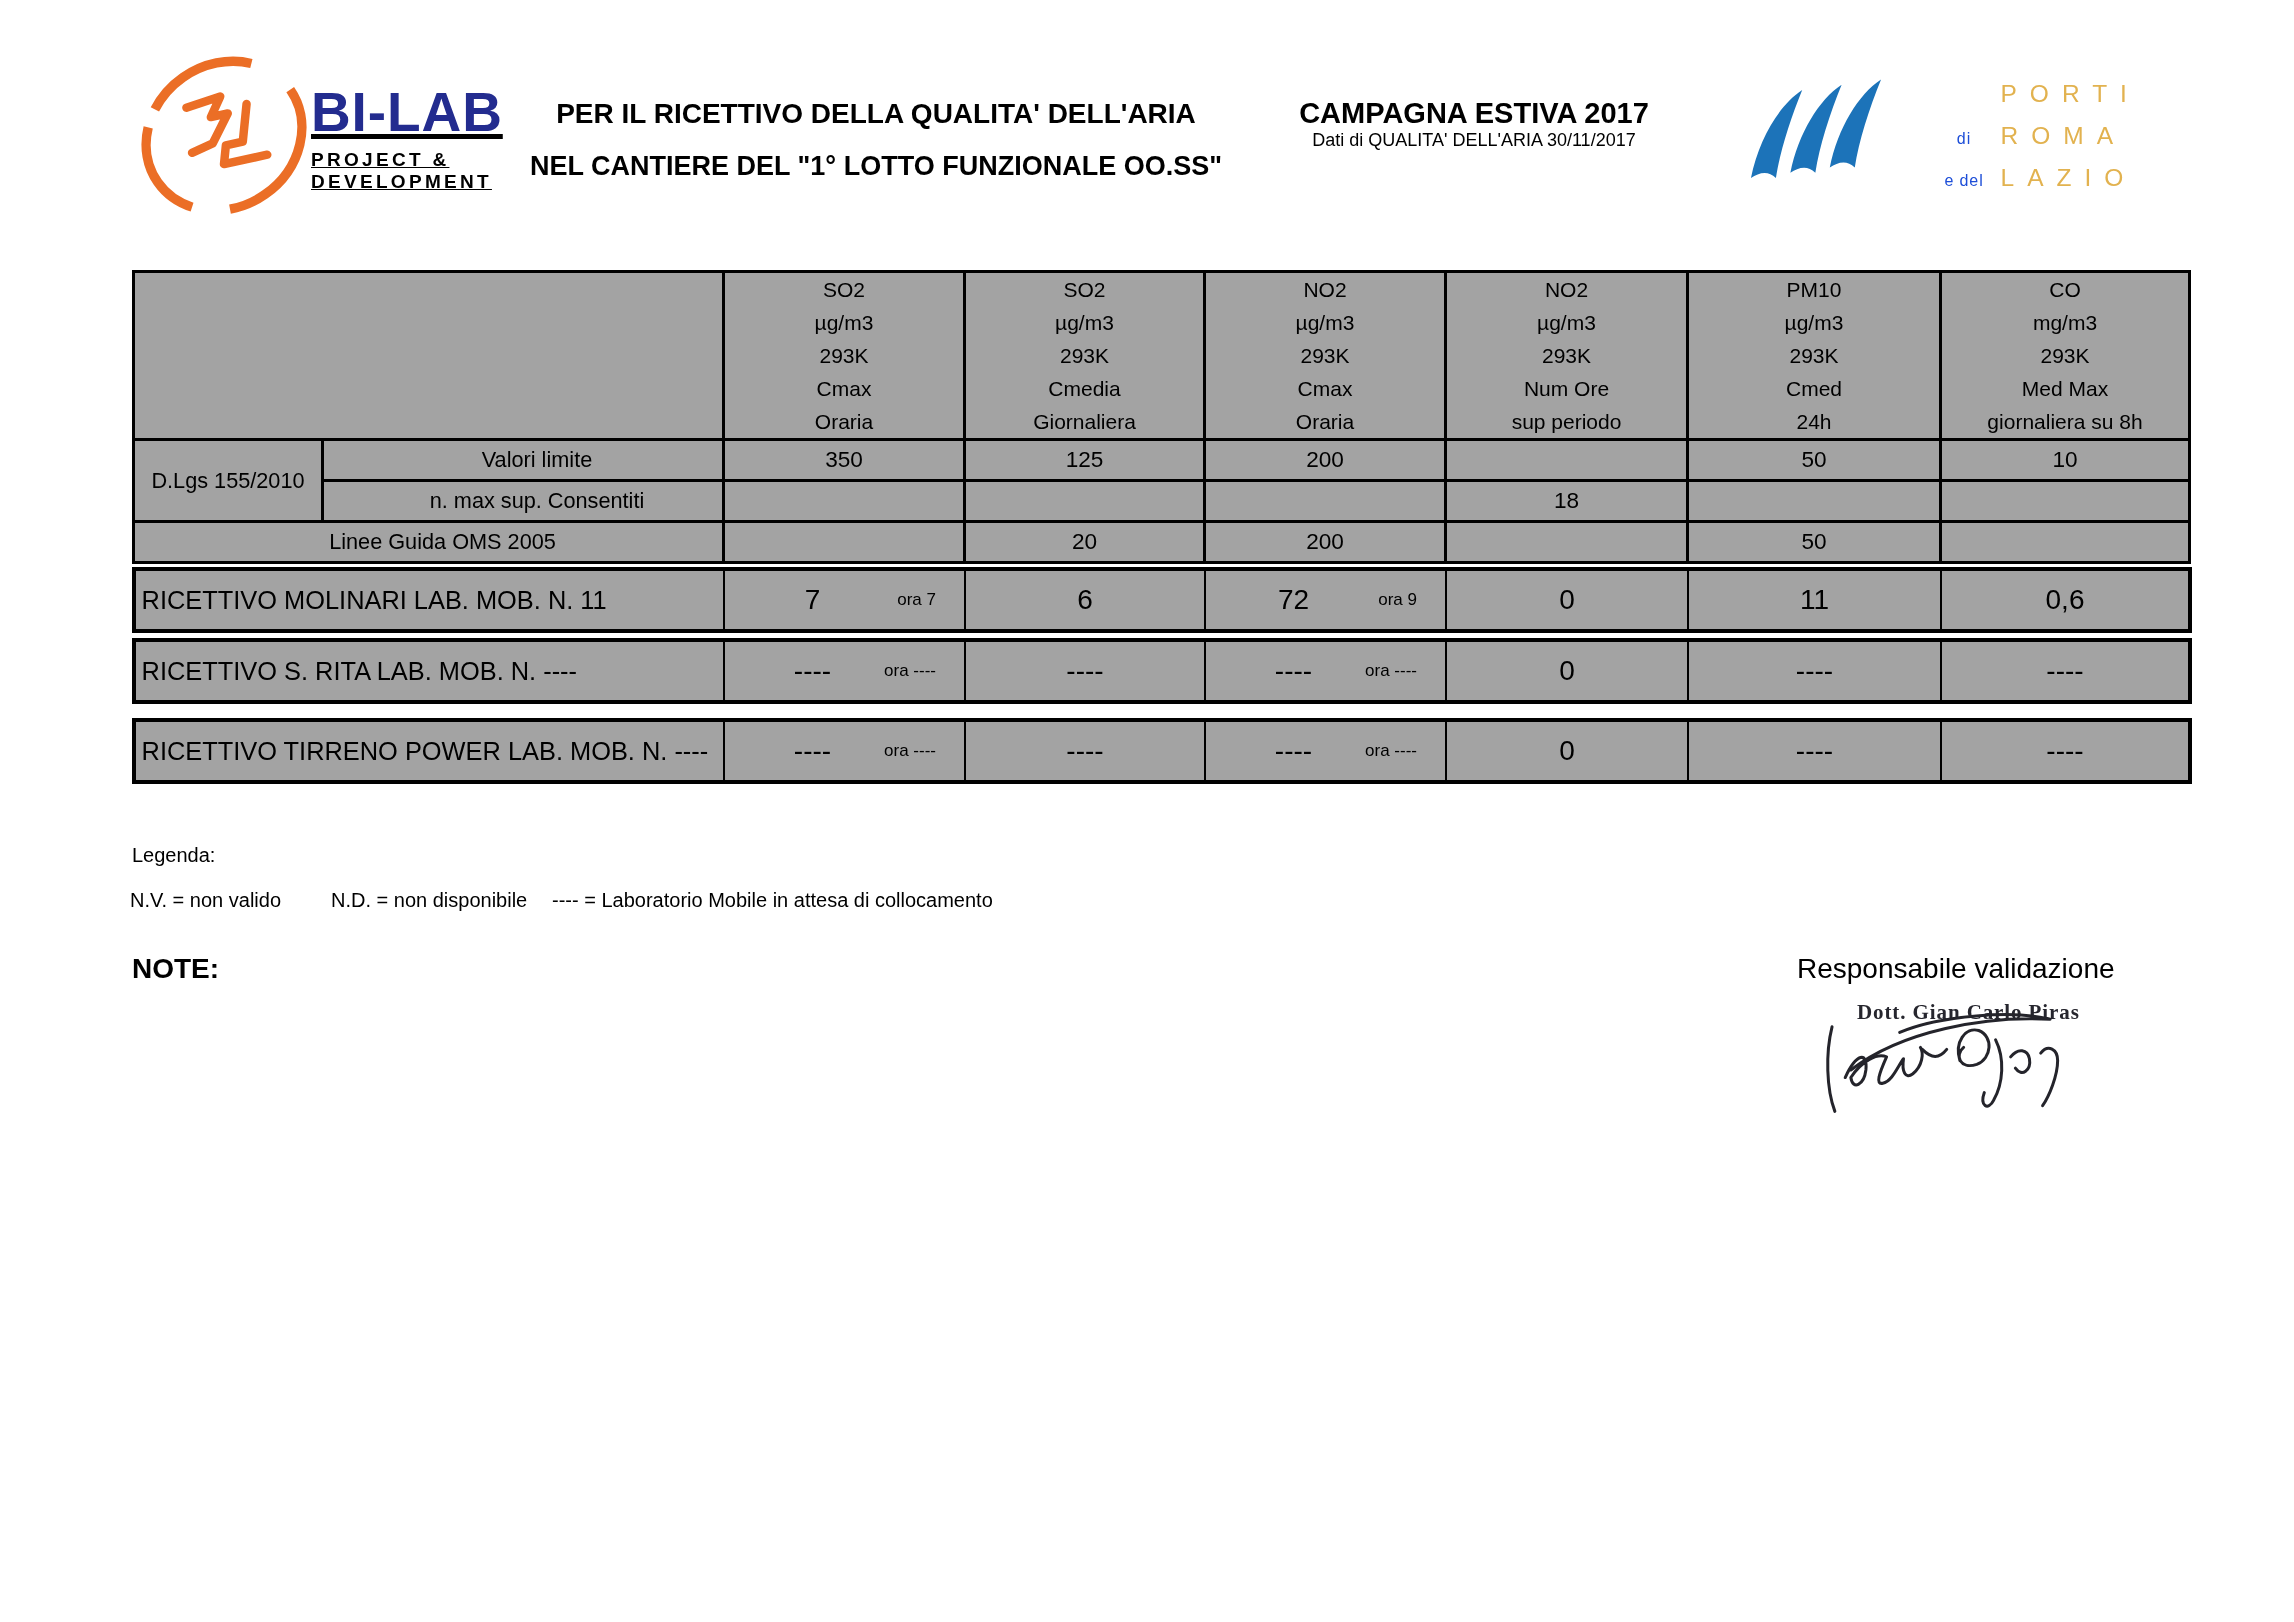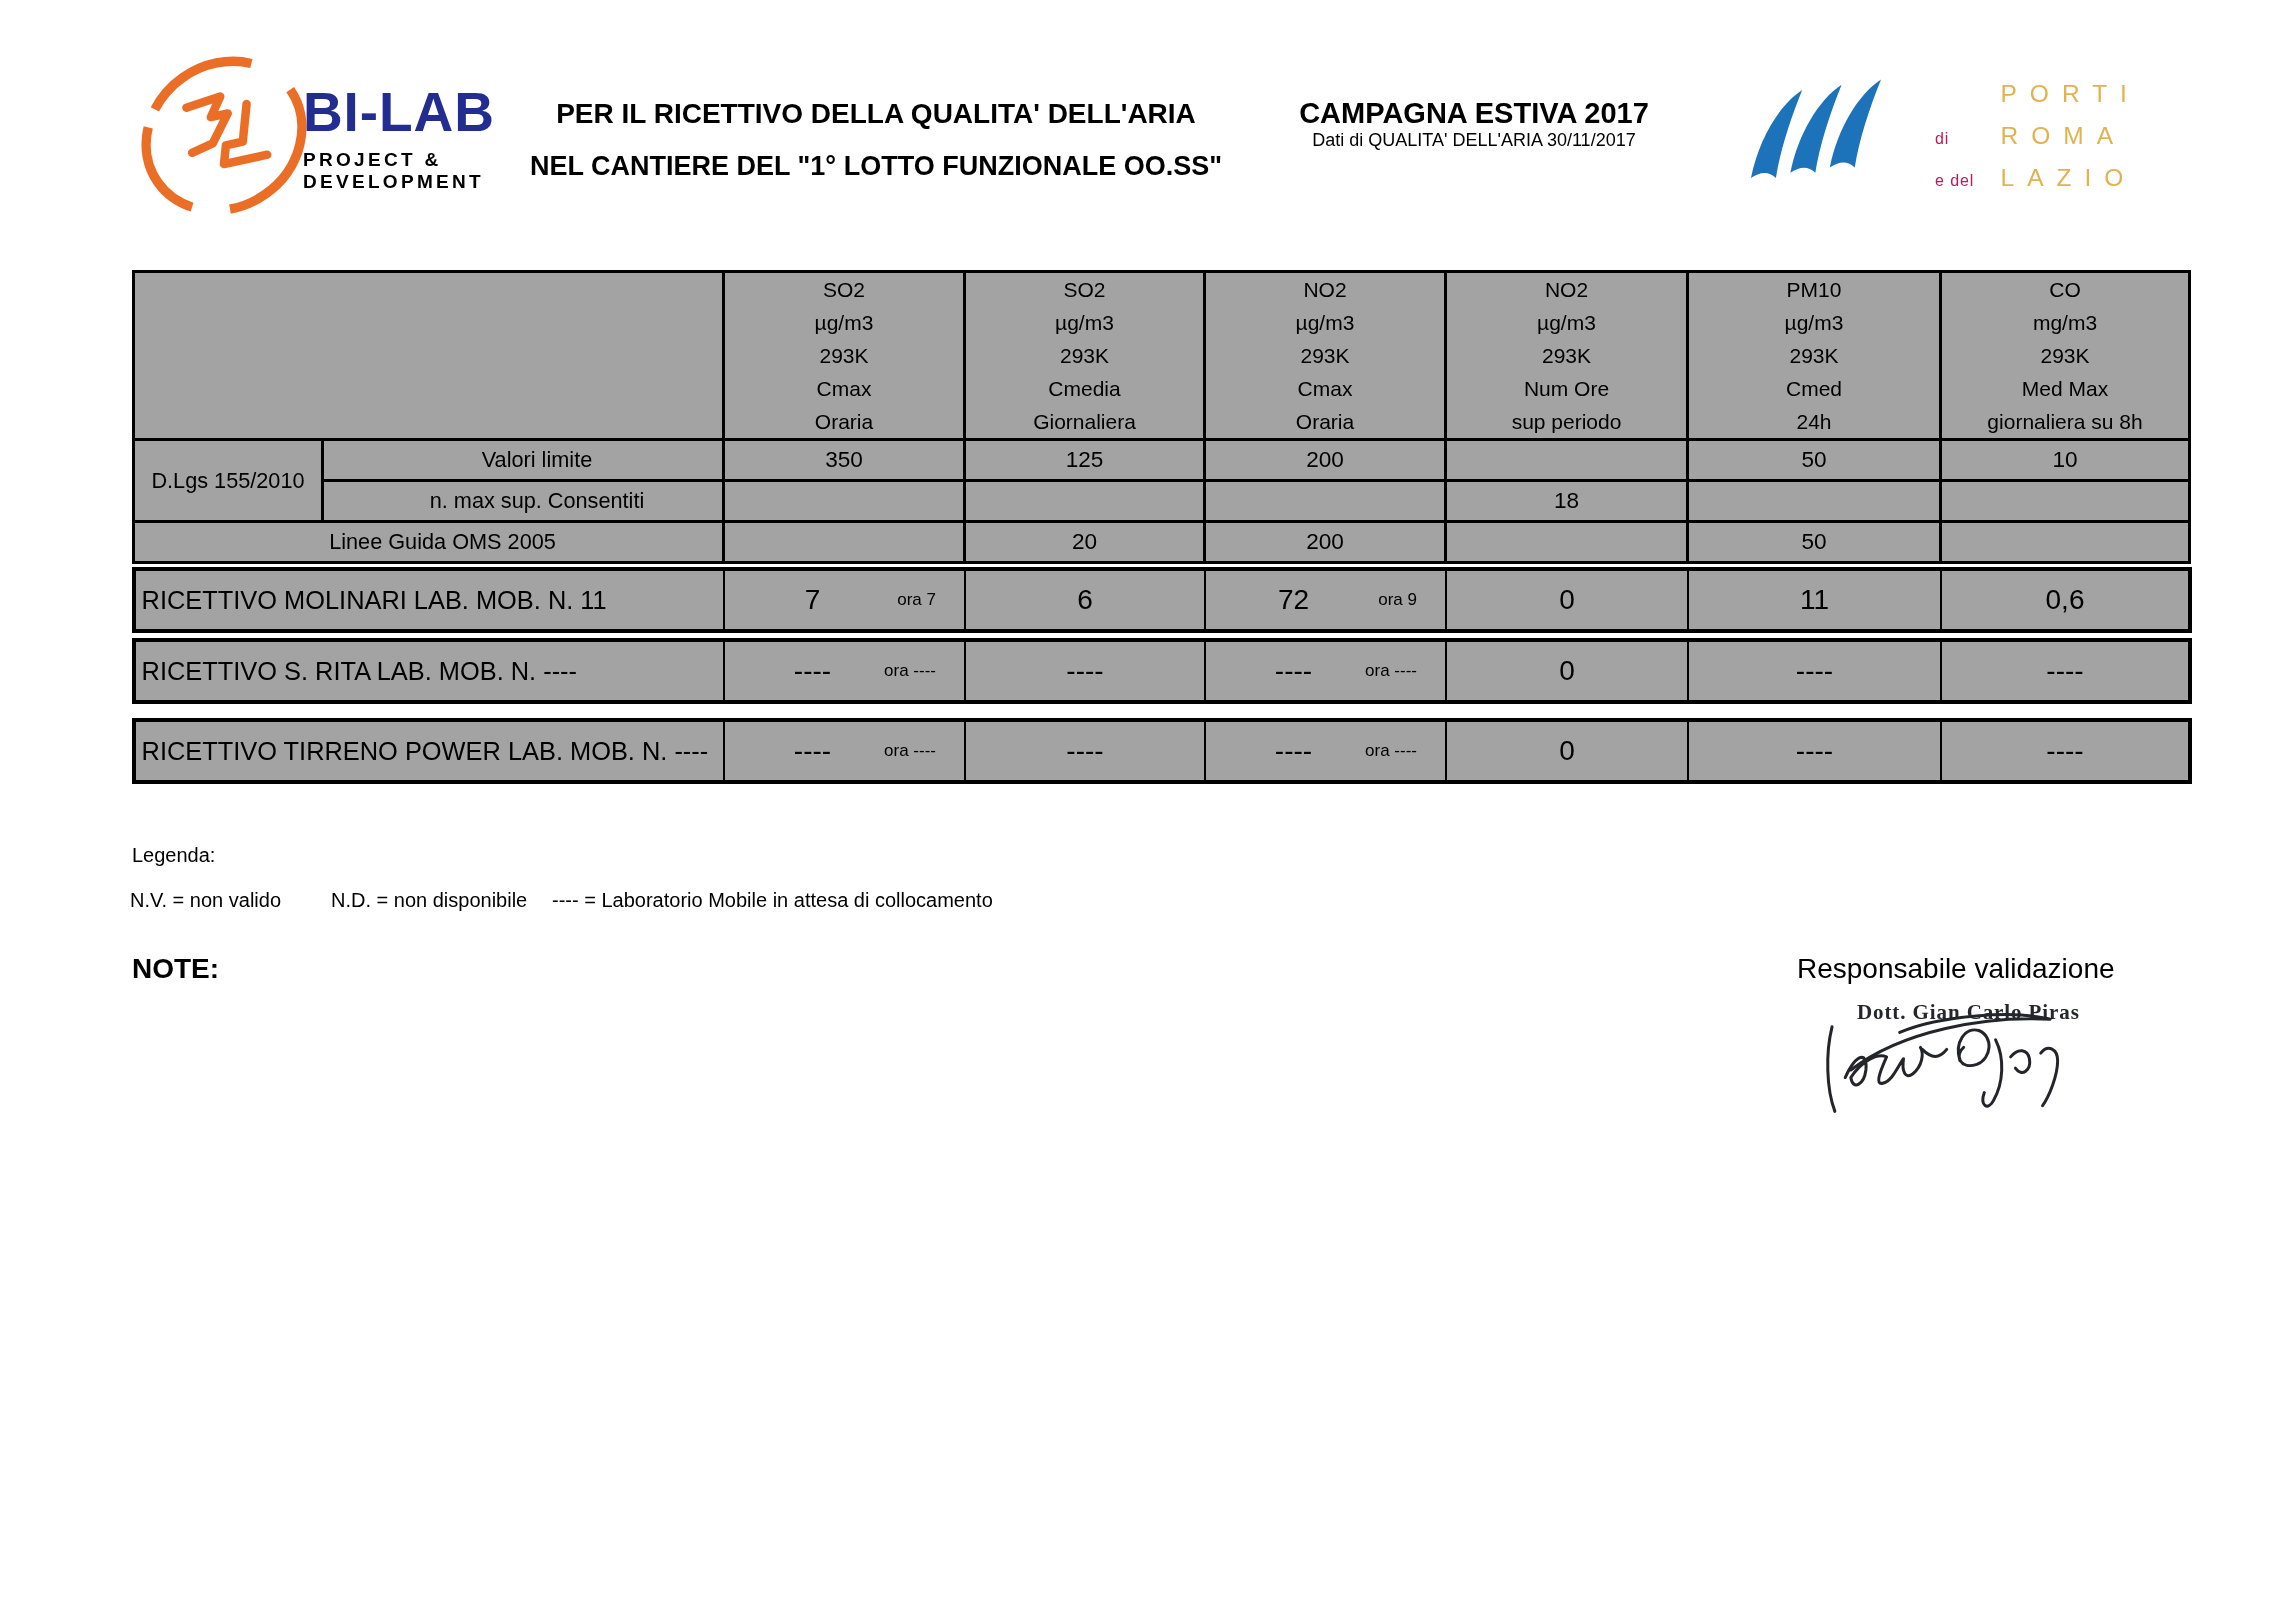--- a/index.html
+++ b/index.html
@@ -3,34 +3,34 @@
 <meta charset="utf-8">
 <style>
   html,body{margin:0;padding:0;background:#888;}
   .page{
     position:relative;width:2295px;height:1622px;background:#ffffff;
     font-family:"Liberation Sans",sans-serif;color:#000;overflow:hidden;
   }
   
   .bilab-logo{position:absolute;left:130px;top:55px;width:405px;height:155px;}
   .bilab-icon{position:absolute;left:0;top:0;}
-  .bilab-text{position:absolute;left:173px;top:30px;}
+  .bilab-text{position:absolute;left:181px;top:30px;text-decoration:underline;}
   .bilab-name{font-size:55px;font-weight:bold;color:#232c8f;letter-spacing:0.9px;line-height:55px;}
   .bilab-tagline{font-size:19px;font-weight:bold;color:#000000;letter-spacing:3.3px;margin-top:9.4px;}
   .doc-title{position:absolute;left:504px;top:94px;width:744px;text-align:center;}
   .doc-title .t1{font-size:28px;font-weight:bold;line-height:40px;}
   .doc-title .t2{font-size:27px;font-weight:bold;margin-top:17px;}
   .campaign{position:absolute;left:1262px;top:97px;width:424px;text-align:center;}
   .campaign .c1{font-size:29px;font-weight:bold;}
   .campaign .c2{font-size:18px;margin-top:0;}
   .porti-logo{position:absolute;left:1747px;top:52px;width:443px;height:151px;}
   .porti-sails{position:absolute;left:0;top:4.7px;}
   .porti-text{position:absolute;left:188px;top:28px;}
   .porti-line{display:flex;align-items:baseline;height:42px;}
-  .porti-prefix{display:inline-block;width:58px;text-align:left;font-size:16px;color:#be185d;letter-spacing:0.9px;margin-right:7.5px;}
+  .porti-prefix{display:inline-block;width:58px;text-align:center;font-size:16px;color:#1d4ed8;letter-spacing:0.9px;margin-right:7.5px;}
   .porti-word{font-size:24.5px;color:#e2b24f;letter-spacing:13px;font-weight:normal;}
   
   .tbl{position:absolute;left:132px;border-collapse:collapse;table-layout:fixed;width:2057px;background:#a3a3a3;}
   .tbl td{border:3.8px solid #000;padding:0;vertical-align:middle;text-align:center;overflow:hidden;}
   .blockA{top:270px;}
   .blockA .hcell{font-size:21px;line-height:33px;white-space:pre-line;height:162px;}
   .blockA .corner{height:162px;}
   .blockA .sublabel{font-size:21.7px;height:38px;padding-left:28px;}
   .blockA .lim{font-size:22.6px;height:38px;}
   .blockA .dlgs{font-size:21.7px;}

